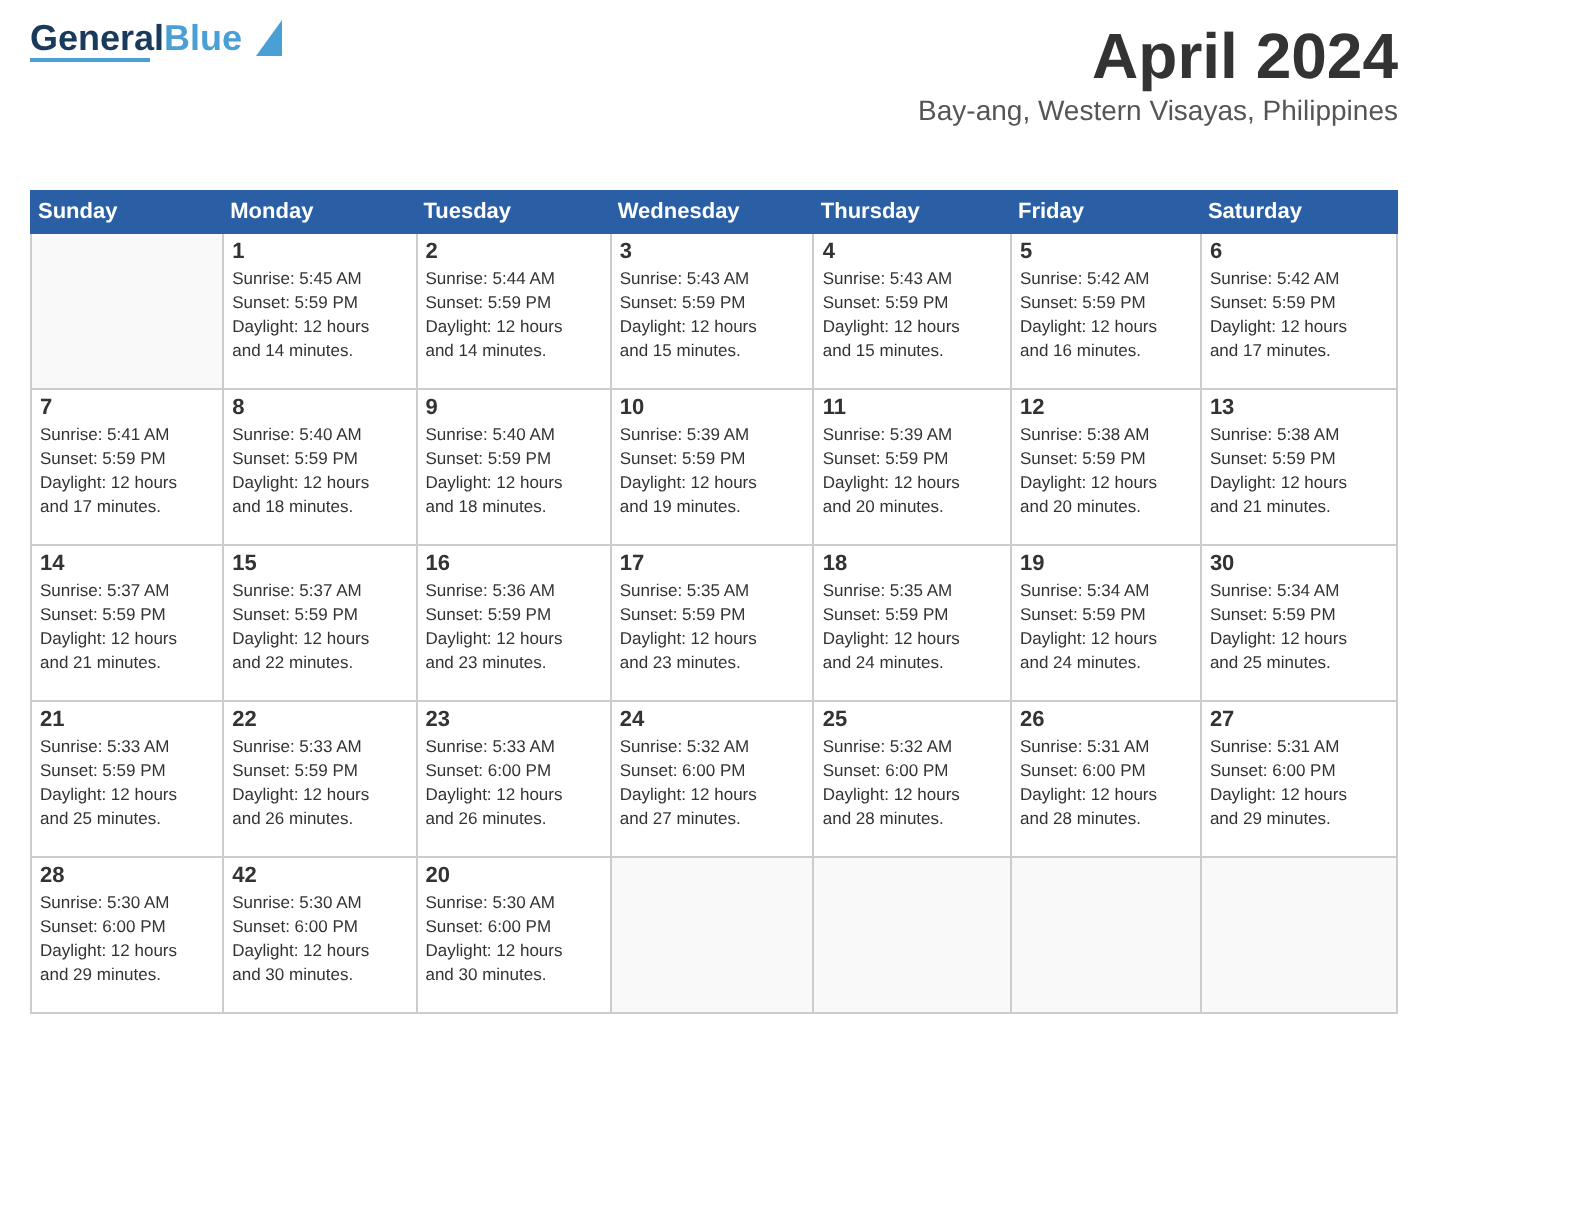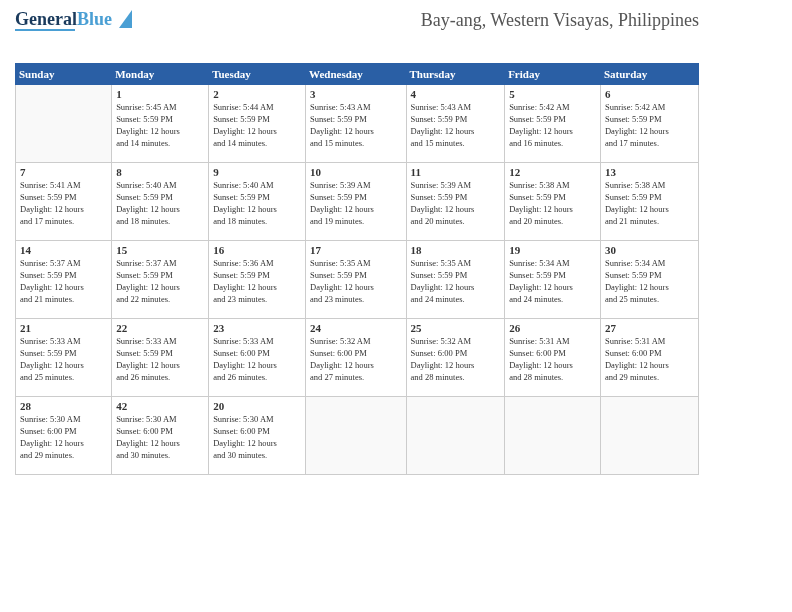--- a/index.html
+++ b/index.html
@@ -7,21 +7,20 @@
       font-family: Arial, sans-serif;
       background: #fff;
       width: 792px;
       height: 612px;
       overflow: hidden;
     }
     .page {
       width: 714px;
       height: 612px;
       padding: 10px 15px;
-      font-family: Liberation Serif, serif;
     }
     .header {
       display: flex;
       justify-content: space-between;
       align-items: flex-start;
       margin-bottom: 8px;
     }
     .logo {
       display: flex;
       flex-direction: column;
@@ -44,21 +43,21 @@
     }
     .title-section {
       text-align: right;
     }
     .month-title {
       font-size: 32px;
       font-weight: bold;
       color: #333;
     }
     .subtitle {
-      font-size: 18px;
+      font-size: 14px;
       color: #555;
     }
     .calendar {
       width: 100%;
       border-collapse: collapse;
       font-size: 9px;
       margin-top: 32px;
     }
     .calendar th {
       background: #2a5fa5;
@@ -101,20 +100,21 @@
         <span class="logo-text">
           <span style="color:#1a3a5c;">General</span><span style="color:#4a9fd4;">Blue</span>
         </span>
         <svg width="18" height="18" viewBox="0 0 18 18" style="margin-left:2px;">
           <polygon points="5,18 18,0 18,18" fill="#4a9fd4"></polygon>
         </svg>
       </div>
       <div class="logo-line"></div>
     </div>
     <div class="title-section">
+      <div class="month-title">April 2024</div>
       <div class="subtitle">Bay-ang, Western Visayas, Philippines</div>
     </div>
   </div>
 
   <table class="calendar">
     <thead>
       <tr>
         <th><span>Sunday</span></th>
         <th><span>Monday</span></th>
         <th><span>Tuesday</span></th>

